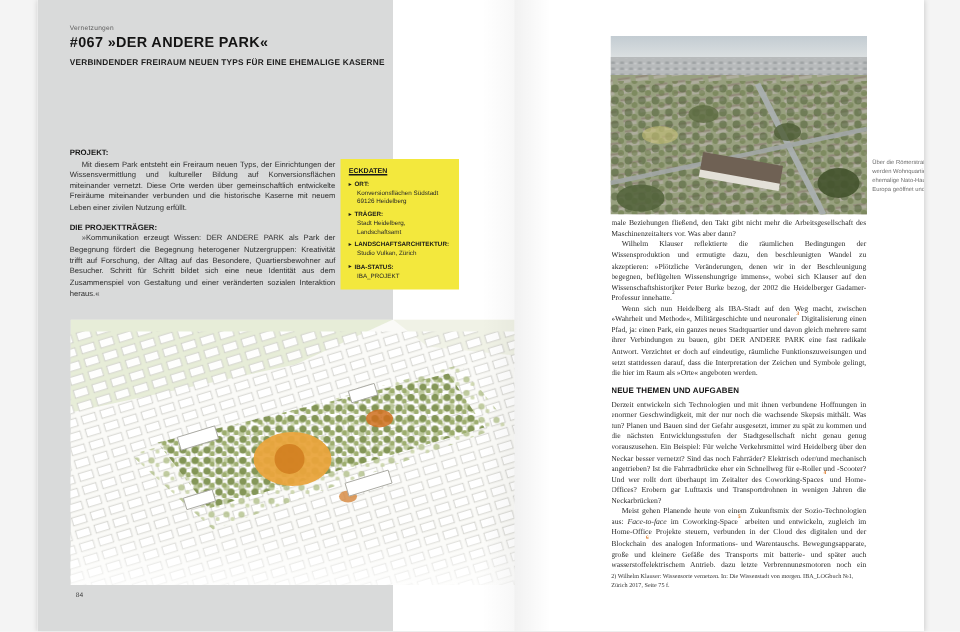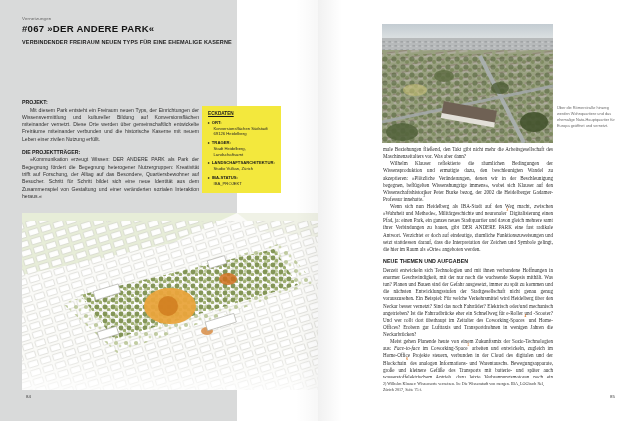--- a/index.html
+++ b/index.html
@@ -1,17 +1,17 @@
 <!DOCTYPE html>
 <html lang="de" style="--accent: #e0751f; --hlyellow: #f3e83d; --pagegray: #d9dada;"><head>
 <meta charset="utf-8">
 <style>
   html,body{margin:0;padding:0;background:#f4f4f4;}
   .spread{
-    position:relative;width:640px;height:421px;background:#ffffff;
+    position:relative;width:591px;height:421px;background:#ffffff;
     font-family:"Liberation Sans",sans-serif;overflow:hidden;
     margin:0 auto;box-shadow:0 0 4px rgba(0,0,0,.2);
   }
   .abs{position:absolute;}
   
   .gray-bg{left:0;top:0;width:237px;height:421px;background:var(--pagegray,#d9dada);}
   .gutter{left:318px;top:0;width:24px;height:421px;
     background:linear-gradient(90deg,rgba(0,0,0,.055),rgba(0,0,0,0));}
   .spine-shadow{left:296px;top:0;width:22px;height:421px;
     background:linear-gradient(90deg,rgba(0,0,0,0),rgba(0,0,0,.03));}

